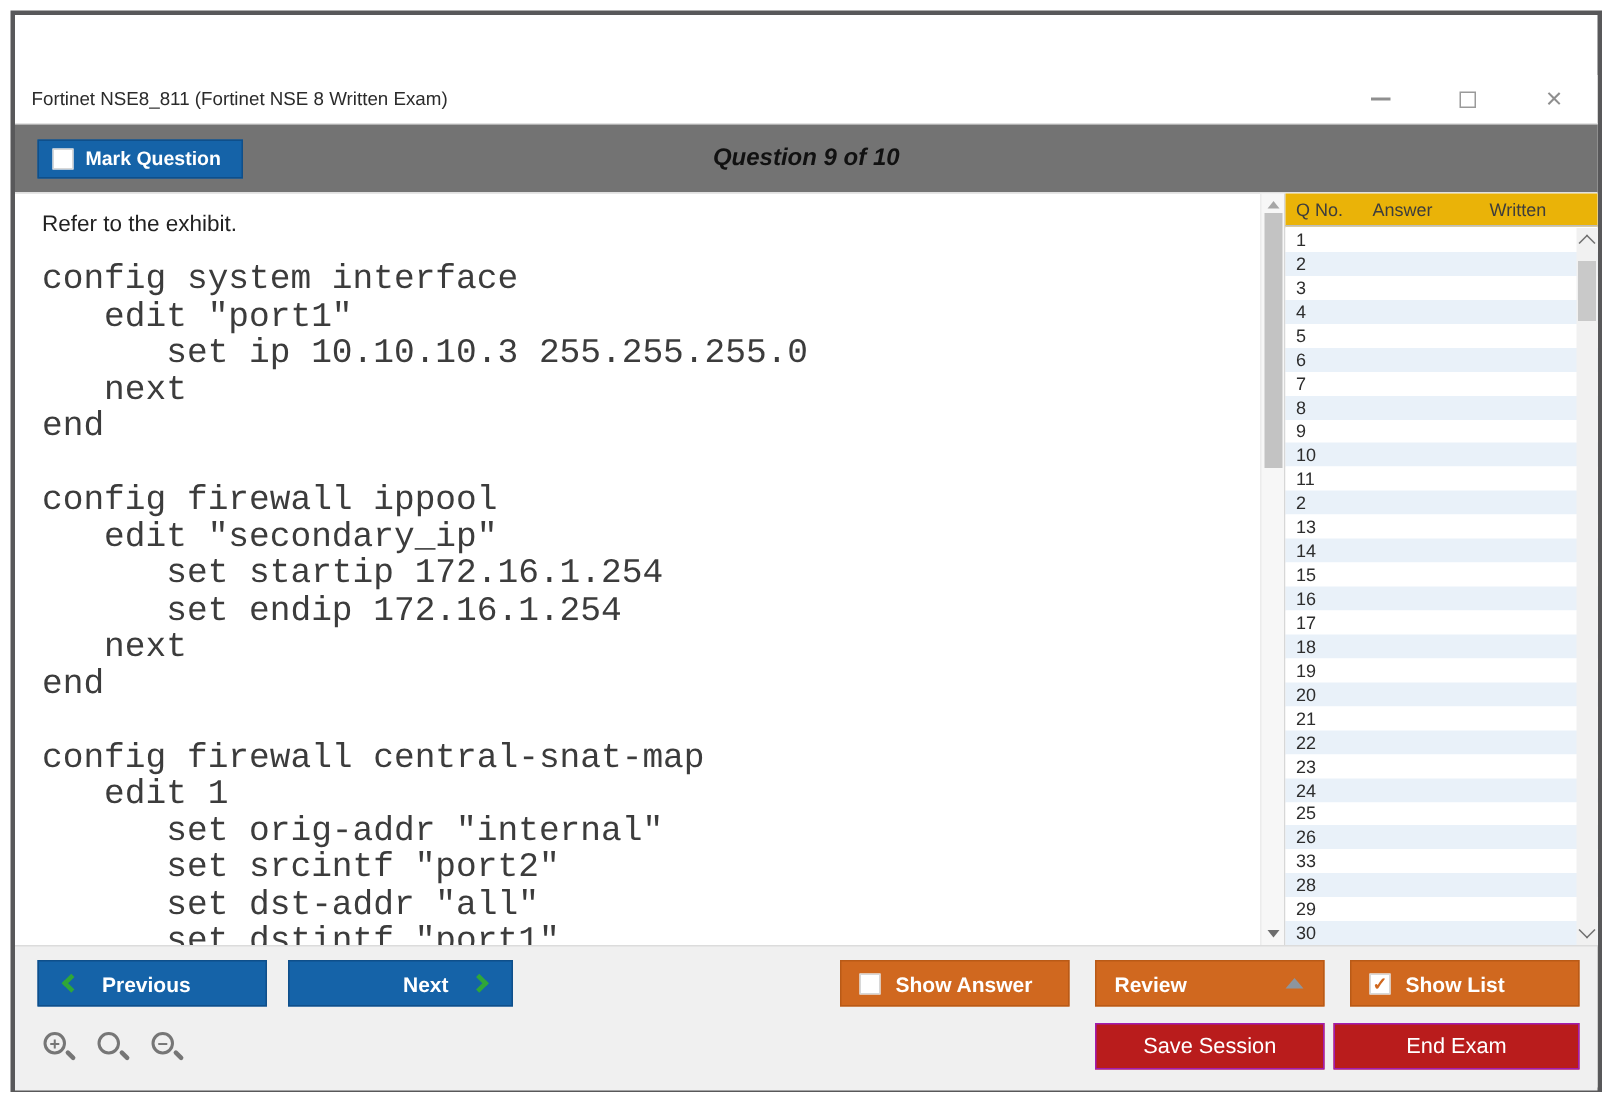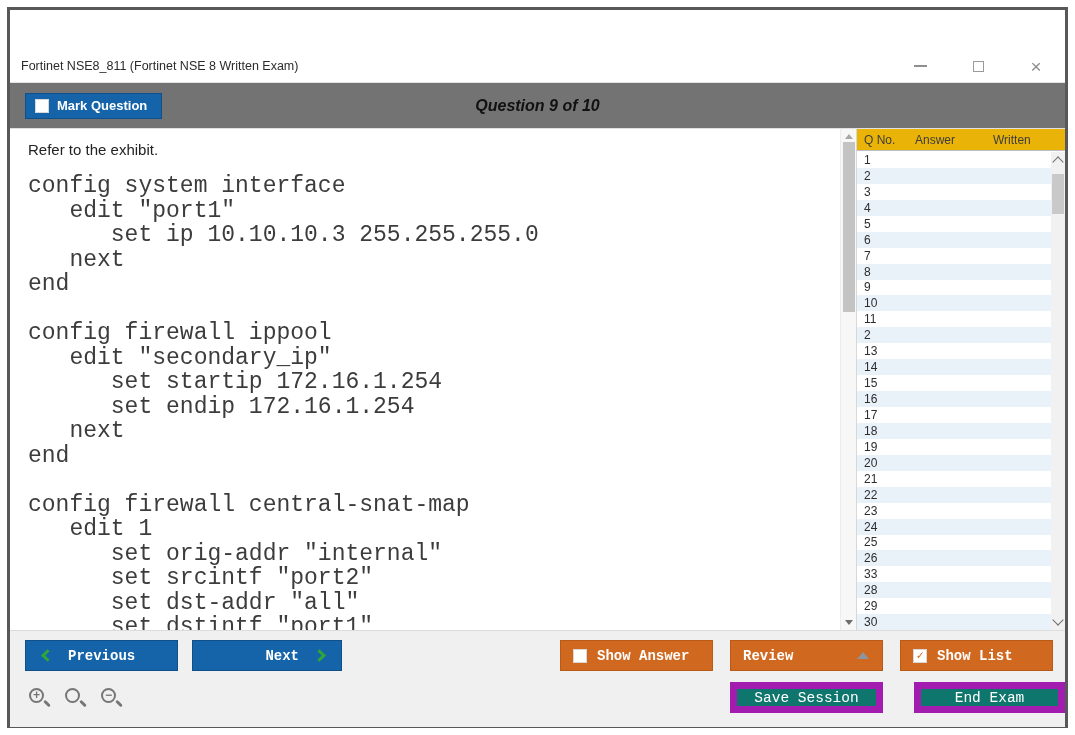--- a/index.html
+++ b/index.html
@@ -69,42 +69,42 @@
   .q-row.alt { background:#e9f1f9; }
 
   
   .sb-scroll { position:absolute; right:0; top:23px; bottom:0; width:14px; background:#f1f1f1; }
   .sb-chev { position:absolute; left:3px; width:8px; height:8px; border-right:1.6px solid #6f6f6f; border-bottom:1.6px solid #6f6f6f; }
   .sb-chev.up   { top:6px;   transform:rotate(-135deg); }
   .sb-chev.down { bottom:6px; transform:rotate(45deg); }
   .sb-thumb { position:absolute; left:1px; top:22px; width:12px; height:40px; background:#c9c9c9; }
 
   
-  .bottom-bar { position:relative; height:97px; background:#f0f0f0; border-top:1px solid #dcdcdc;font-family:Liberation Mono, monospace; }
+  .bottom-bar { position:relative; height:97px; background:#f0f0f0; border-top:1px solid #dcdcdc; }
   .bbtn { position:absolute; height:31px; display:flex; align-items:center; cursor:pointer; }
   .blue   { background:#1563a8; border:1px solid #0f4f8a; }
   .orange { background:#d0681f; border:1px solid #b95a17; }
-  .navy   { background:#0f766e; border:7px solid #a21caf; }
+  .navy   { background:#b91c1c; border:1px solid #a21caf; }
   .bbtn .txt  { color:#ffffff; font-size:14px; font-weight:bold; }
   .navy .txt  { font-weight:normal; font-size:14.5px; }
 
   .chev { width:9px; height:9px; border-right:3px solid #2fa738; border-bottom:3px solid #2fa738; display:inline-block; }
   .chev.left  { transform:rotate(135deg); }
   .chev.right { transform:rotate(-45deg); }
 
   .btn-prev { left:15px;  width:153px; top:9px; justify-content:flex-start; padding-left:17px; gap:16px; }
   .btn-next { left:182px; width:150px; top:9px; justify-content:flex-end; padding-right:17px; gap:16px; }
 
   .btn-showanswer { right:352px; width:153px; top:9px; padding-left:12px; gap:10px; }
   .btn-review     { right:182px; width:153px; top:9px; padding-left:12px; }
   .btn-showlist   { right:12px;  width:153px; top:9px; padding-left:12px; gap:10px; }
   .tri-up-sm { position:absolute; right:13px; width:0; height:0; border-left:6px solid transparent; border-right:6px solid transparent; border-bottom:7px solid #8d959e; }
 
   .btn-save { right:182px; width:153px; top:51px; justify-content:center; }
-  .btn-end  { right:0;  width:151px; top:51px; justify-content:center; }
+  .btn-end  { right:12px;  width:164px; top:51px; justify-content:center; }
 
   
   .zoom-group { position:absolute; left:18px; top:56px; display:flex; gap:12px; }
   .mag { position:relative; width:24px; height:24px; cursor:pointer; }
   .mag .lens { position:absolute; left:1px; top:1px; width:15px; height:15px; border:2.5px solid #767676; border-radius:50%;
                display:flex; align-items:center; justify-content:center; font-size:12px; font-weight:bold; color:#767676; line-height:1; }
   .mag .handle { position:absolute; left:15px; top:15px; width:8px; height:3px; background:#767676; transform:rotate(45deg); border-radius:2px; }
 </style>
 </head>
 <body>

